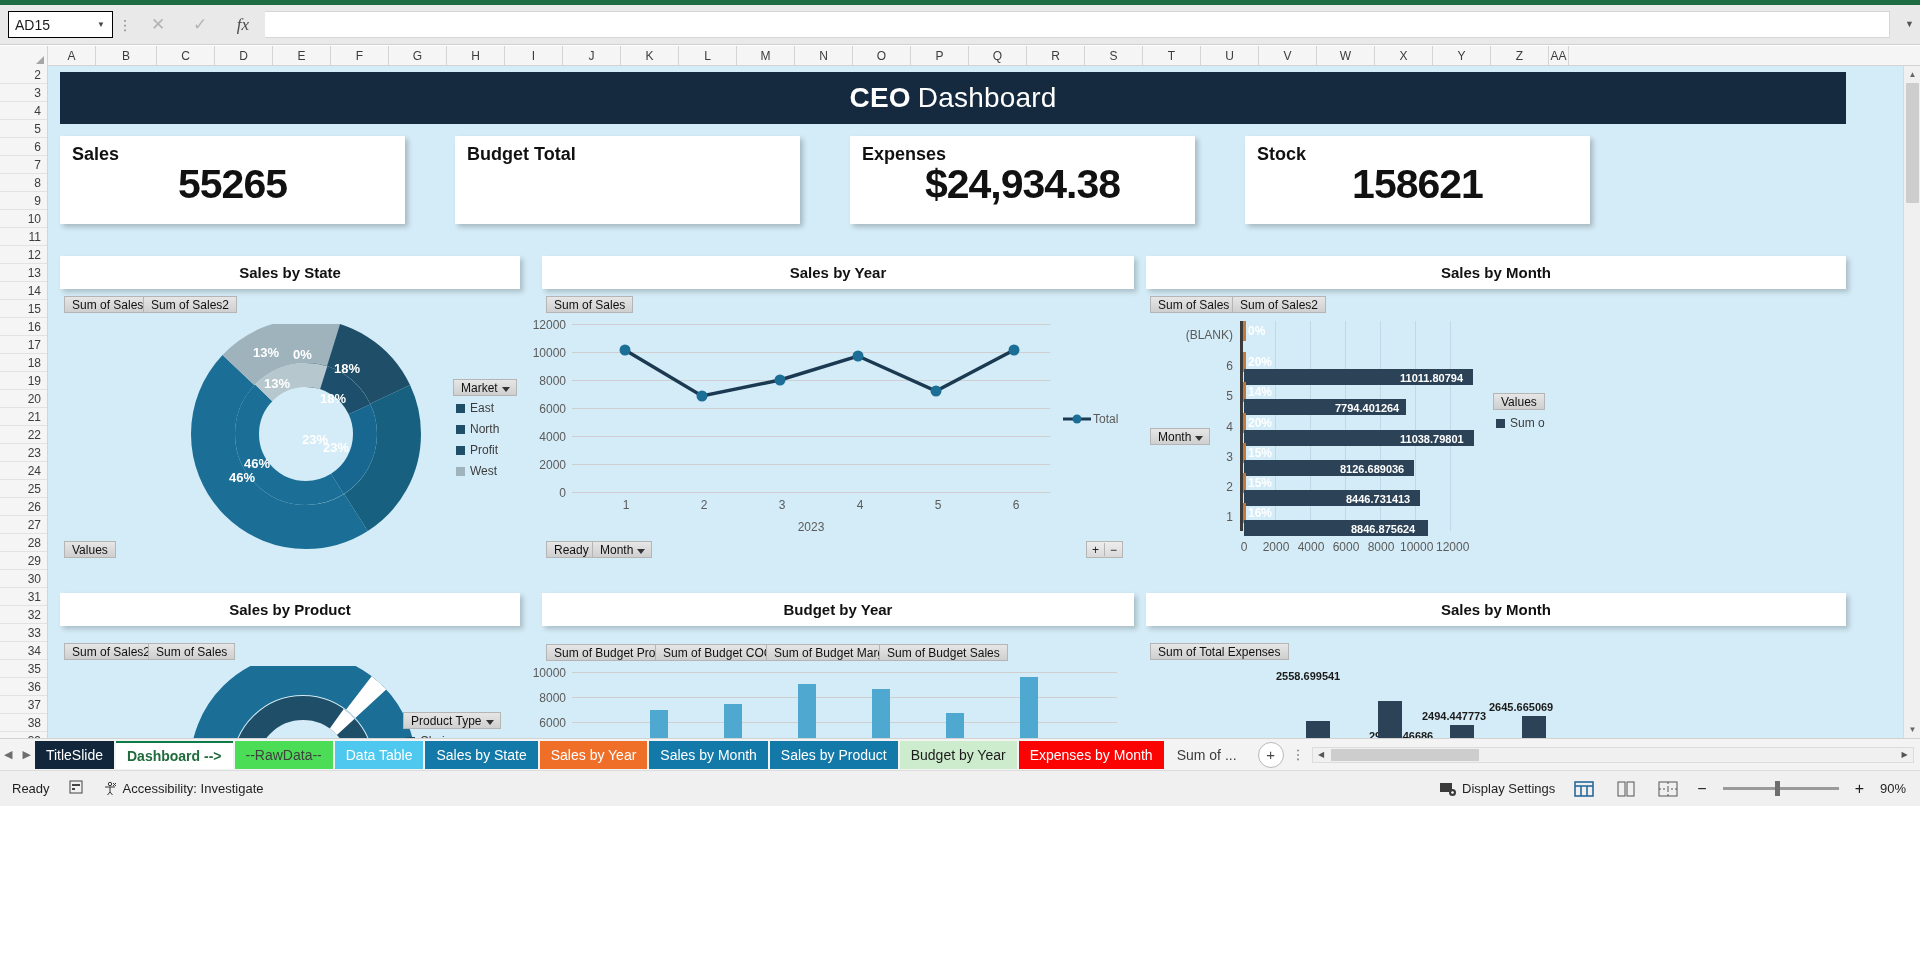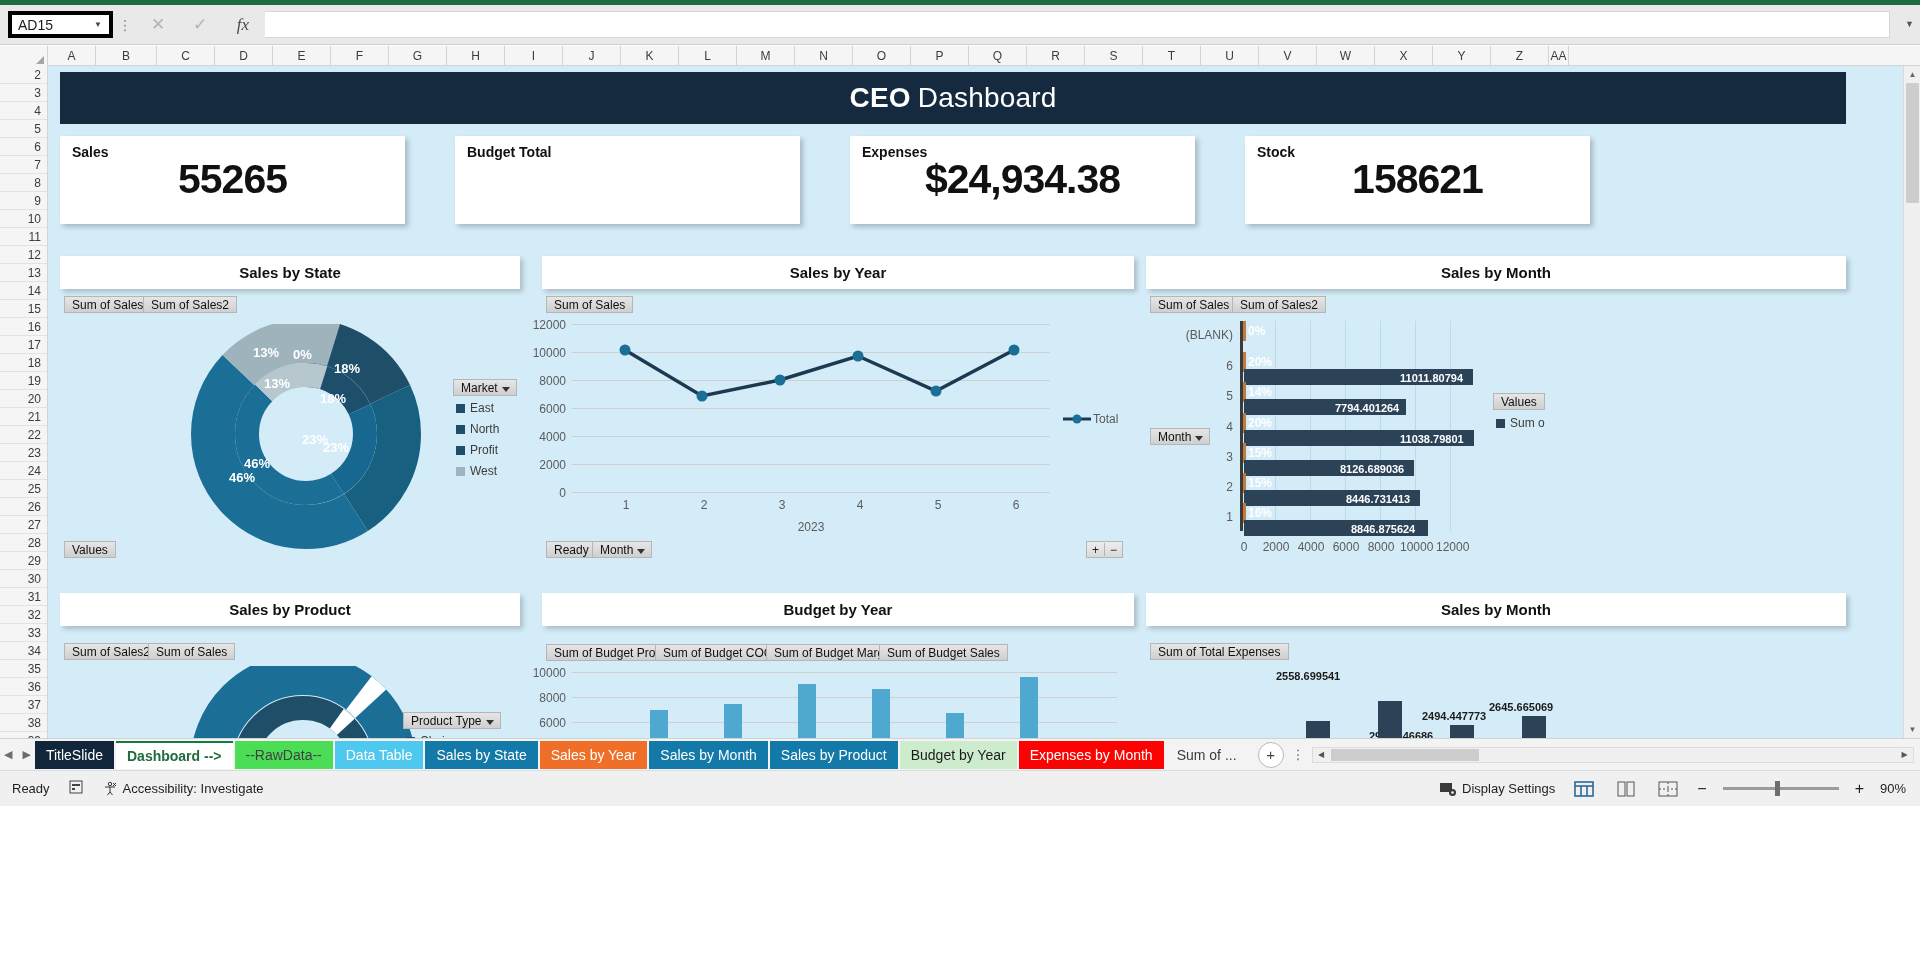--- a/index.html
+++ b/index.html
@@ -14,21 +14,21 @@
   
   .green-strip { position:absolute; top:0; left:0; width:1920px; height:5px; background:#1e6c41; }
 
   .formula-bar-row {
     position:absolute; top:5px; left:0; width:1920px; height:40px;
     background:#e9e9e9; border-bottom:1px solid #d0d0d0;
     display:flex; align-items:center;
   }
   .name-box {
     margin-left:8px; width:105px; height:27px; background:#fff;
-    border:4px solid #000000; display:flex; align-items:center;
+    border:1px solid #000000; display:flex; align-items:center;
     padding:0 6px; font-size:14px; color:#1b1b1b; position:relative;
   }
   .name-box .nb-caret { position:absolute; right:7px; font-size:8px; color:#444; }
   .fbar-dots { width:24px; text-align:center; color:#888; font-size:14px; letter-spacing:0; }
   .fbar-btn { width:42px; text-align:center; color:#b4b4b4; font-size:17px; }
   .fbar-fx { width:44px; text-align:center; color:#4a4a4a; font-size:17px; font-style:italic; font-family:"Liberation Serif", serif; }
   .formula-input {
     flex:1; height:27px; background:#fff; border:1px solid #d6d6d6; border-left:none;
     margin-right:30px; font-size:14px; padding:0 6px; display:flex; align-items:center;
   }
@@ -73,21 +73,21 @@
     font-size:28px; letter-spacing:.2px;
   }
   .dash-title .light { font-weight:400; margin-left:7px; }
   .dash-title .bold { font-weight:700; }
 
   .kpi {
     position:absolute; height:88px; background:#ffffff;
     box-shadow:3px 3px 5px rgba(0,0,0,.22);
     padding:8px 12px 0 12px;
   }
-  .kpi .kl { font-size:14px; font-weight:700; color:#111; }
+  .kpi .kl { font-size:18px; font-weight:700; color:#111; }
   .kpi .kv { text-align:center; font-size:41px; font-weight:700; color:#111; margin-top:-4px; letter-spacing:-1px; }
 
   .panel-title {
     position:absolute; height:33px; background:#fff; box-shadow:3px 3px 5px rgba(0,0,0,.2);
     display:flex; align-items:center; justify-content:center;
     font-size:15px; font-weight:700; color:#111;
   }
 
   .pv-btn {
     position:absolute; height:17px; background:linear-gradient(#e6e6e6,#cfcfcf);

